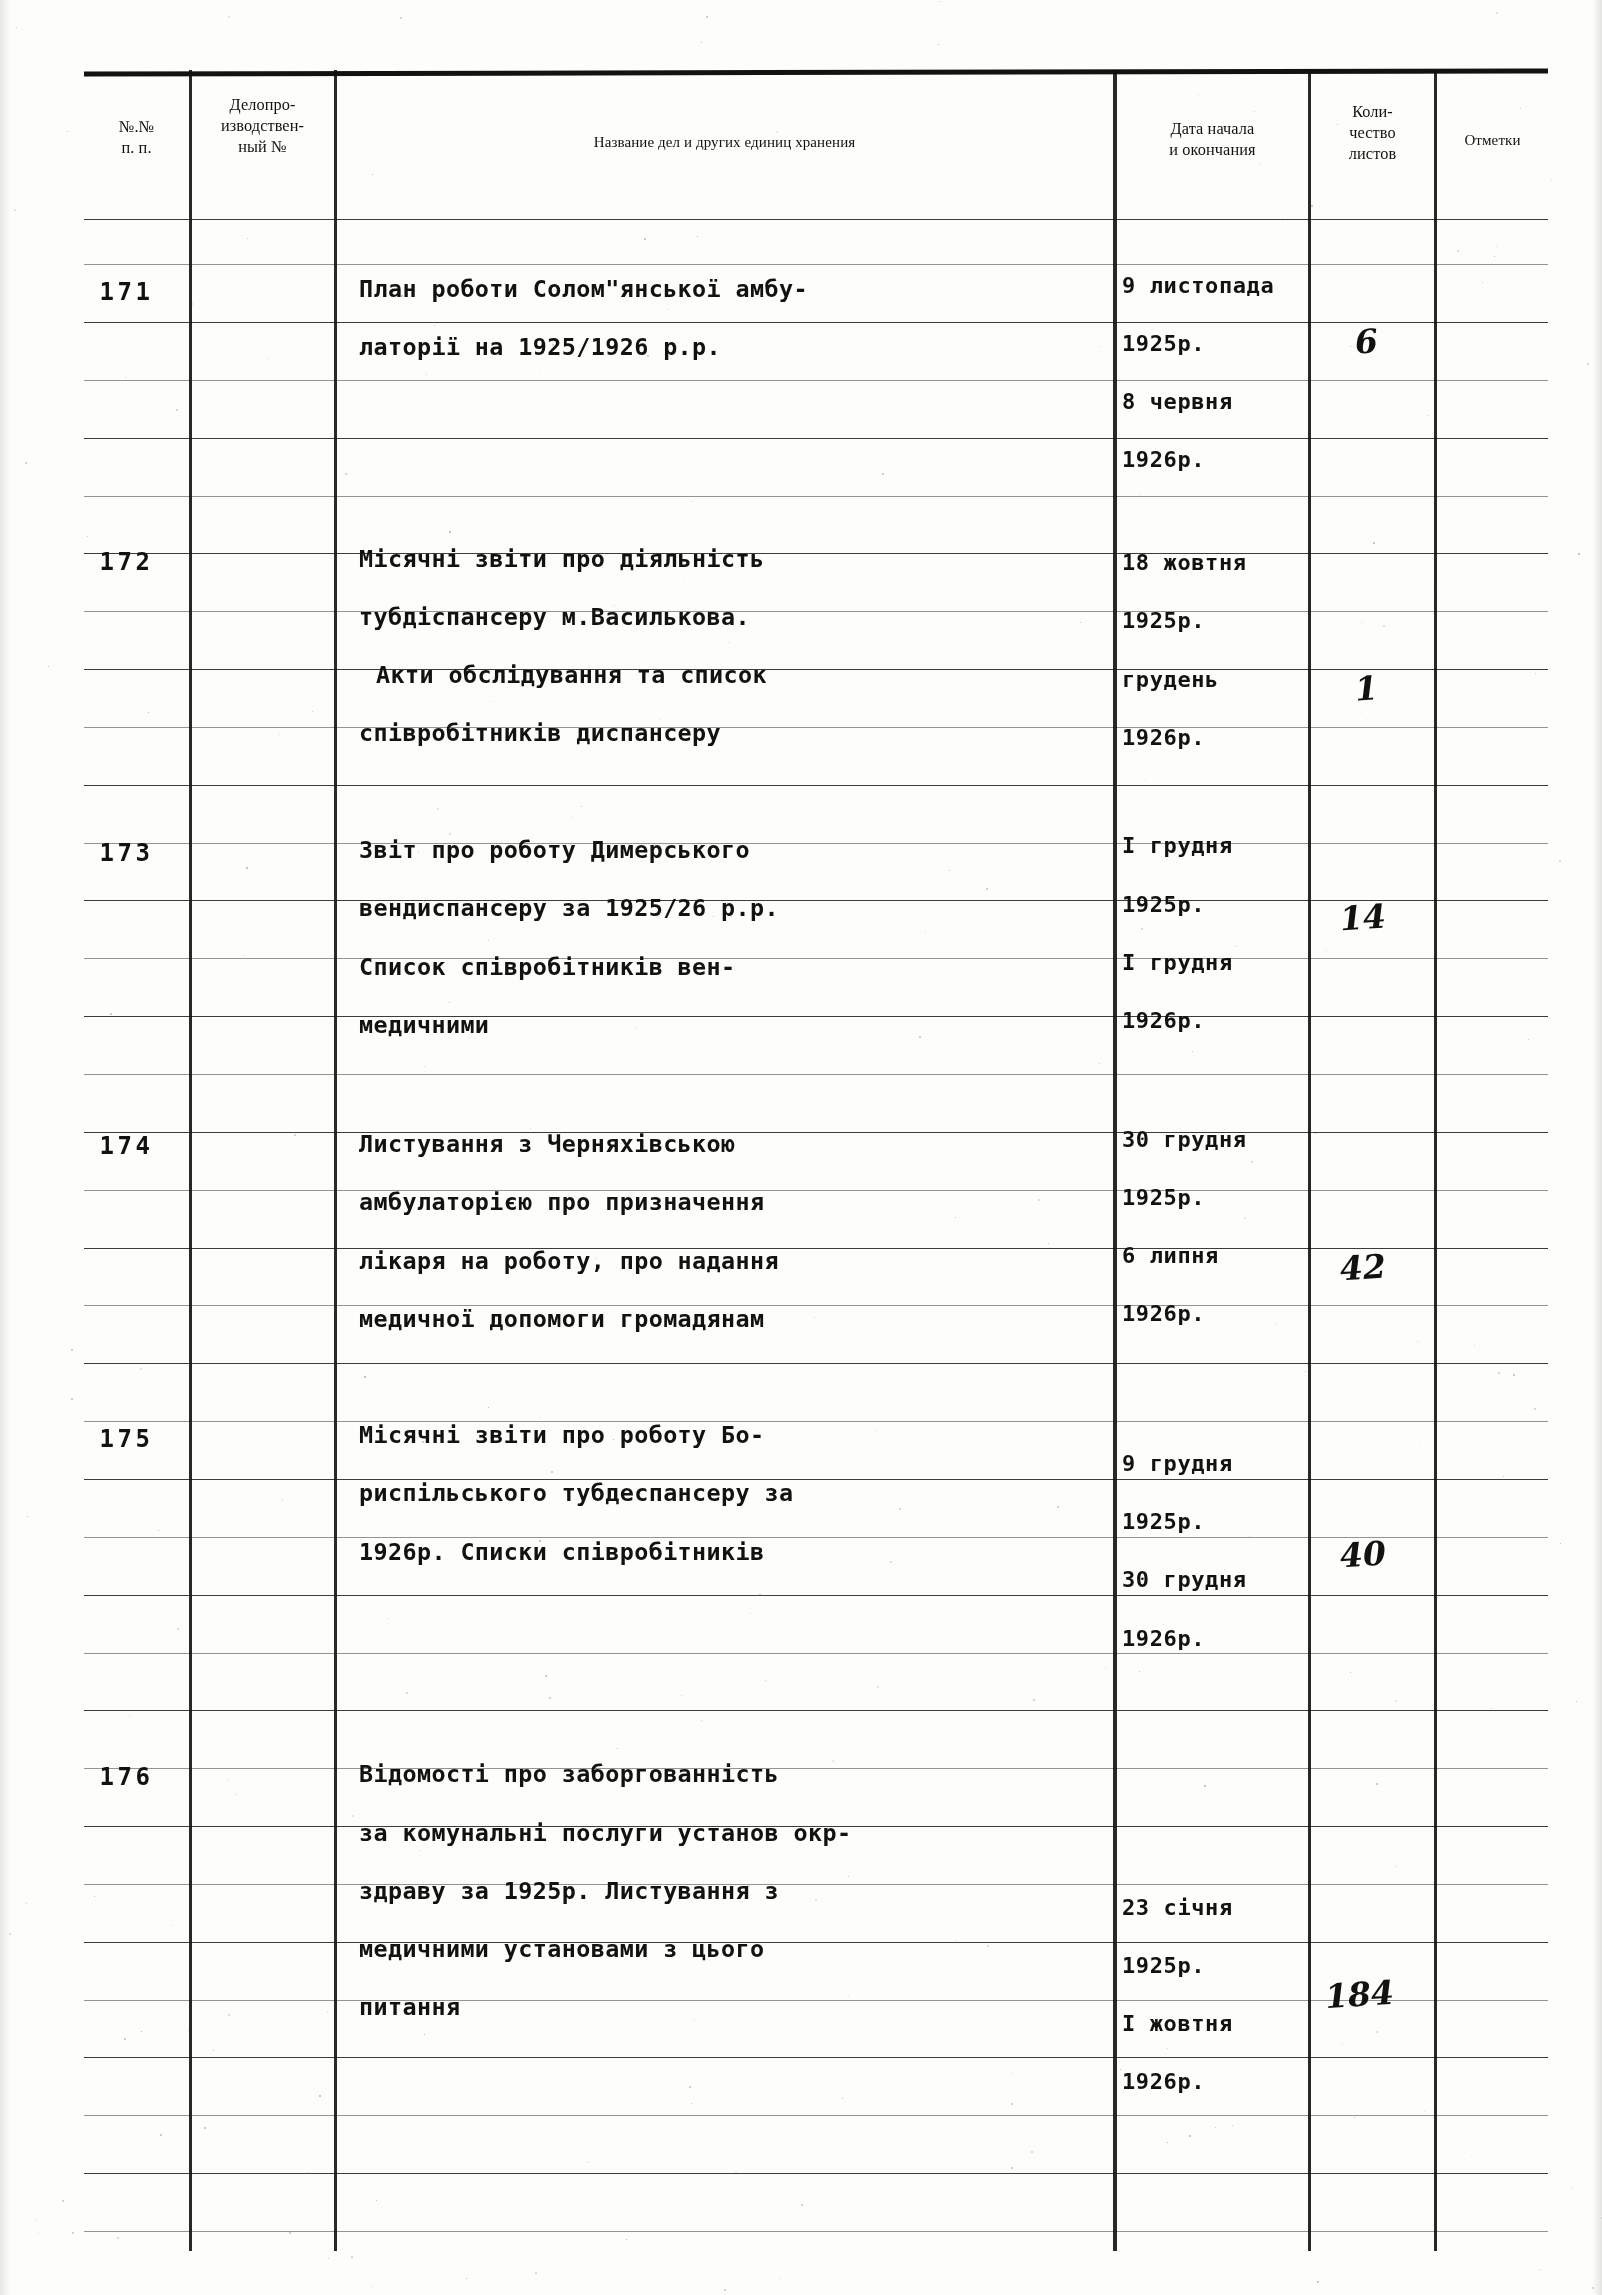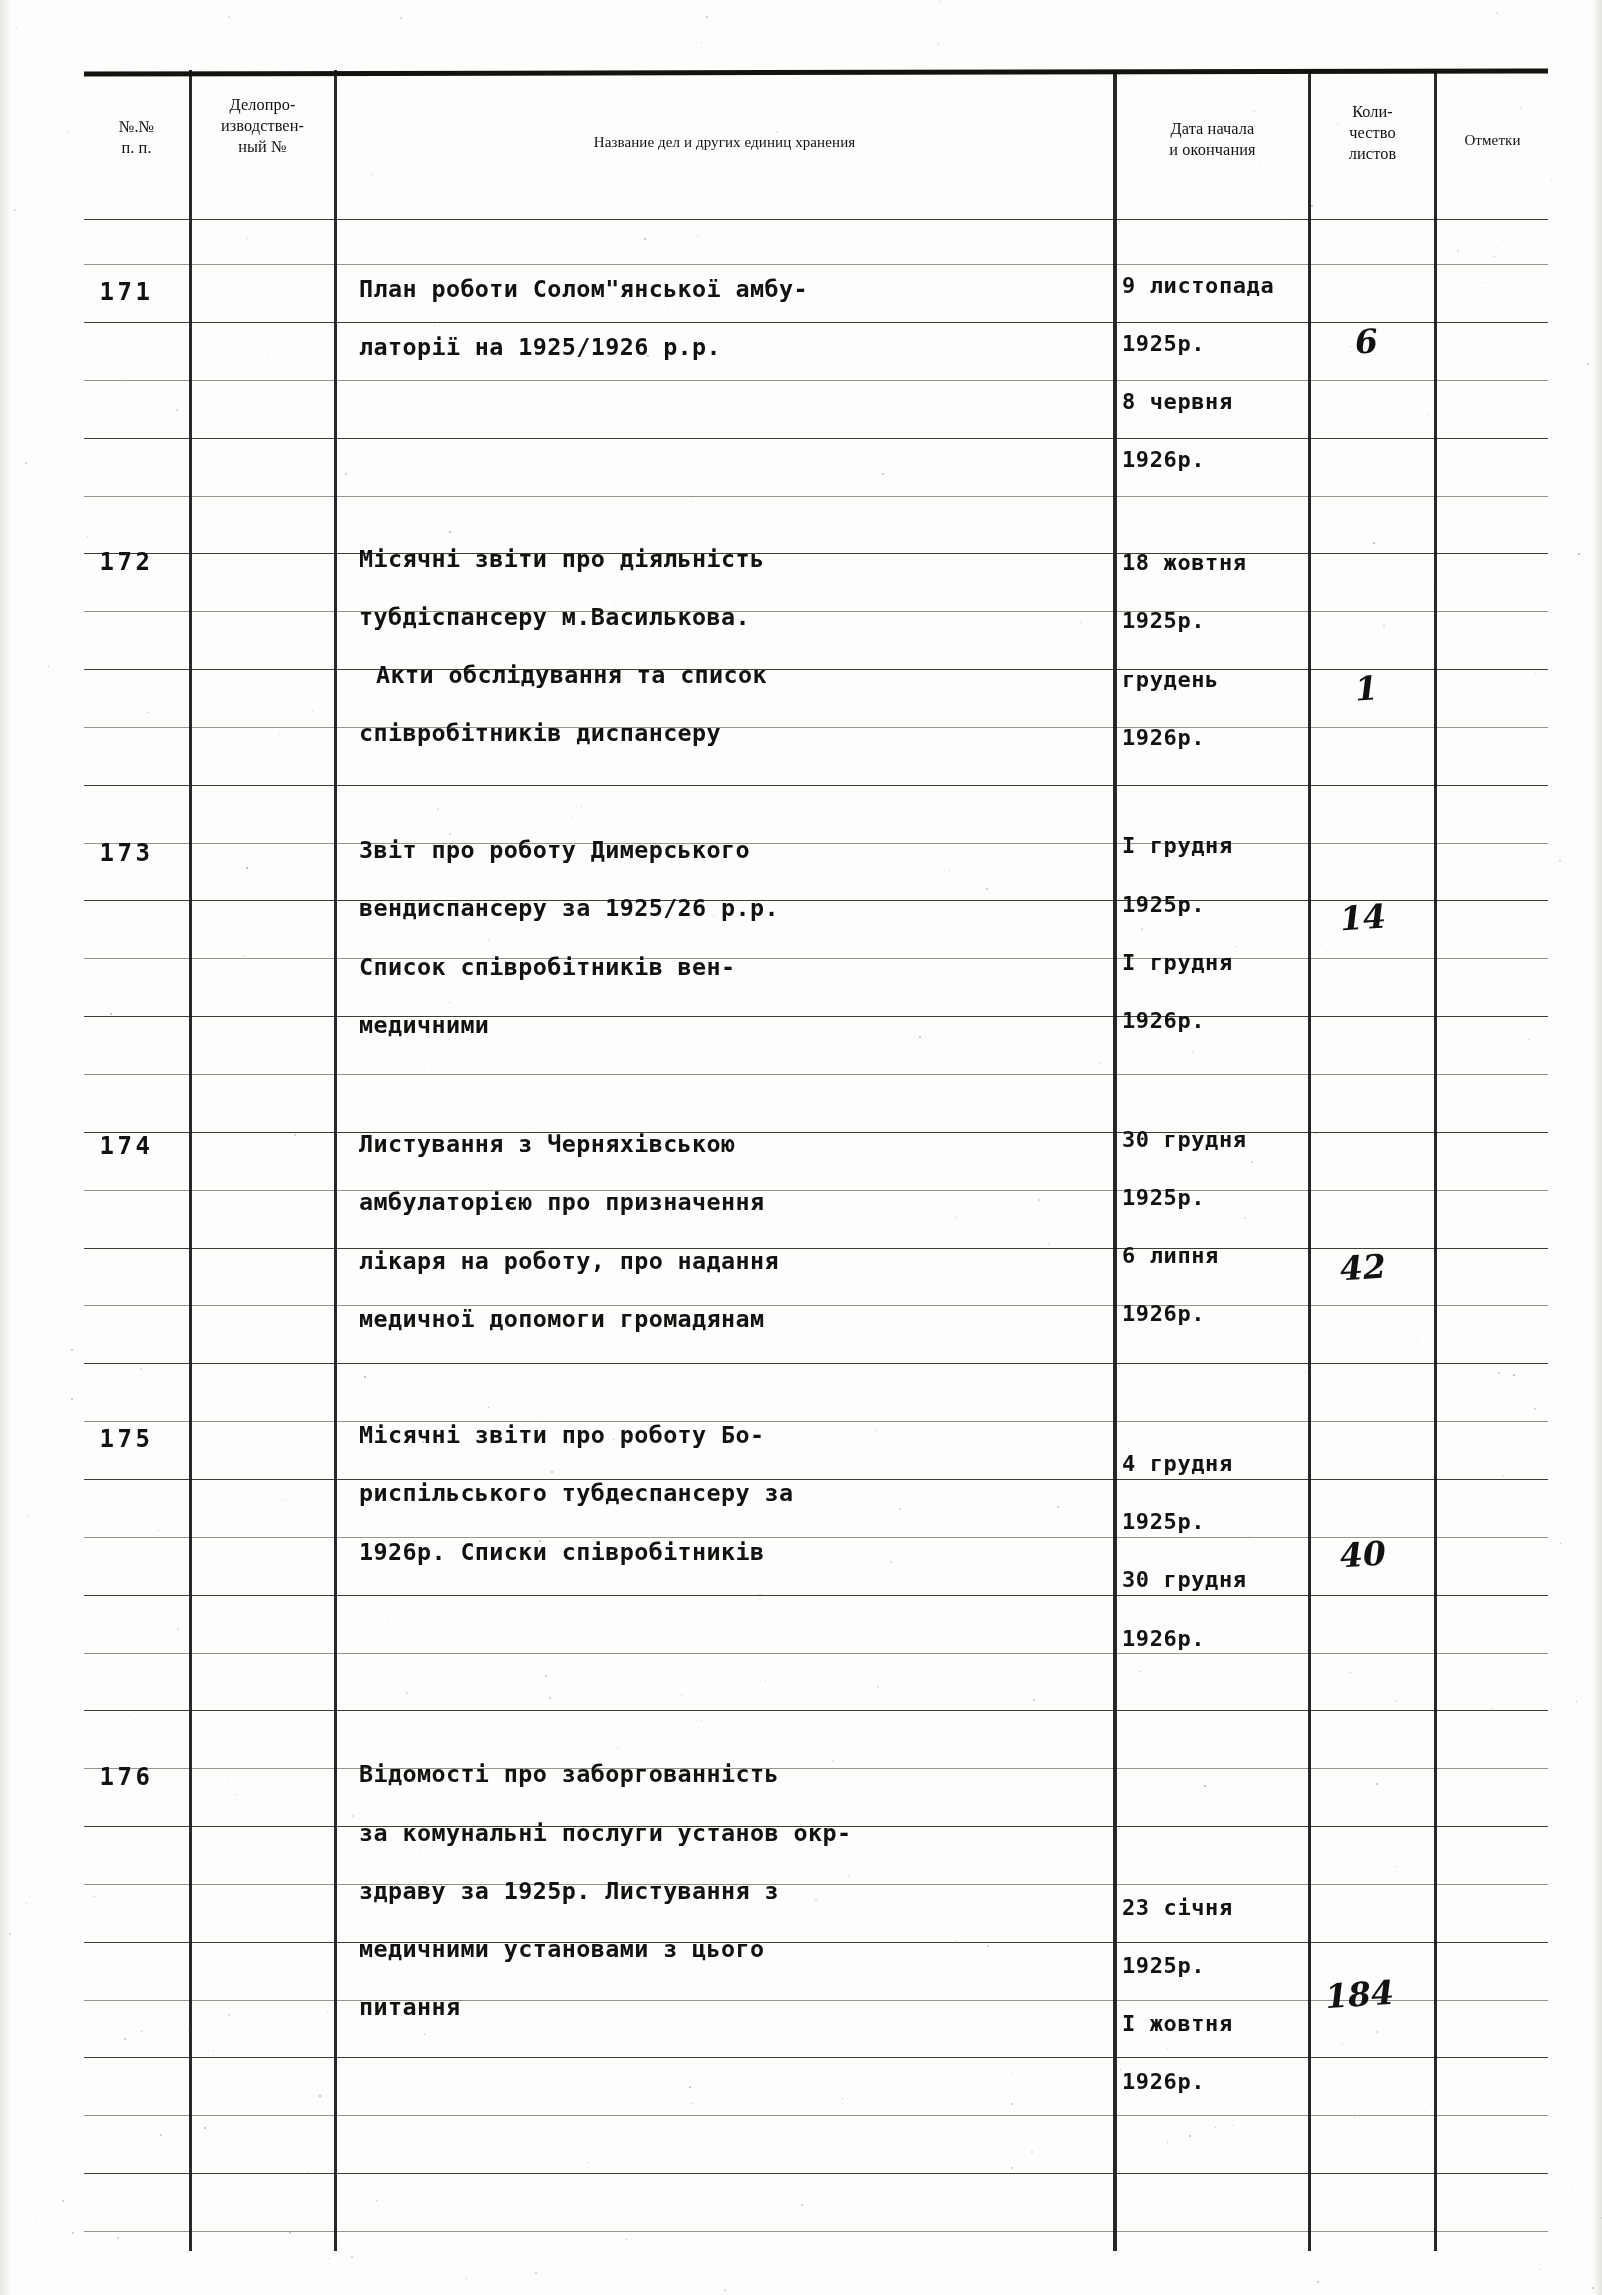--- a/index.html
+++ b/index.html
@@ -252,21 +252,21 @@
         <div class="typed title" style="left: 275px; top: 1268px;">медичної допомоги громадянам</div>
         <div class="typed date" style="left: 1038px; top: 1090px;">30 грудня</div>
         <div class="typed date" style="left: 1038px; top: 1148px;">1925р.</div>
         <div class="typed date" style="left: 1038px; top: 1206px;">6 липня</div>
         <div class="typed date" style="left: 1038px; top: 1264px;">1926р.</div>
         <div class="hand" style="left: 1256px; top: 1211px;">42</div>
         <div class="typed num" style="left: 15.6px; top: 1388px;">175</div>
         <div class="typed title" style="left: 275px; top: 1384px;">Місячні звіти про роботу Бо-</div>
         <div class="typed title" style="left: 275px; top: 1442px;">риспільського тубдеспансеру за</div>
         <div class="typed title" style="left: 275px; top: 1501px;">1926р. Списки співробітників</div>
-        <div class="typed date" style="left: 1038px; top: 1414px;">4 грудня</div>
+        <div class="typed date" style="left: 1038px; top: 1414px;">9 грудня</div>
         <div class="typed date" style="left: 1038px; top: 1472px;">1925р.</div>
         <div class="typed date" style="left: 1038px; top: 1530px;">30 грудня</div>
         <div class="typed date" style="left: 1038px; top: 1589px;">1926р.</div>
         <div class="hand" style="left: 1256px; top: 1498px;">40</div>
         <div class="typed num" style="left: 15.6px; top: 1726px;">176</div>
         <div class="typed title" style="left: 275px; top: 1723px;">Відомості про заборгованність</div>
         <div class="typed title" style="left: 275px; top: 1782px;">за комунальні послуги установ окр-</div>
         <div class="typed title" style="left: 275px; top: 1840px;">здраву за 1925р. Листування з</div>
         <div class="typed title" style="left: 275px; top: 1898px;">медичними установами з цього</div>
         <div class="typed title" style="left: 275px; top: 1956px;">питання</div>

